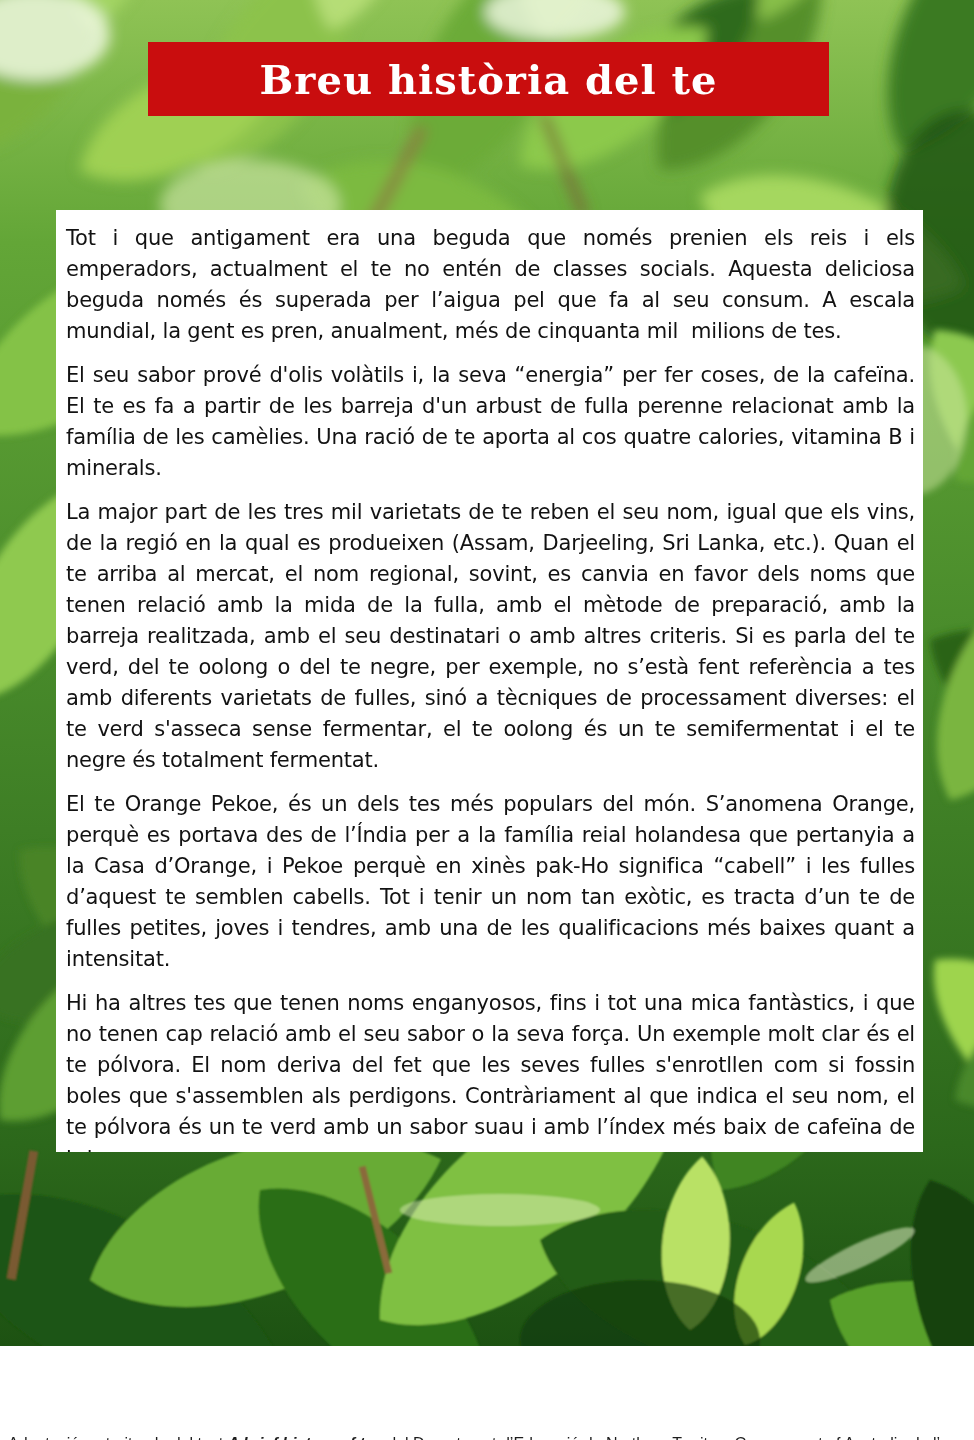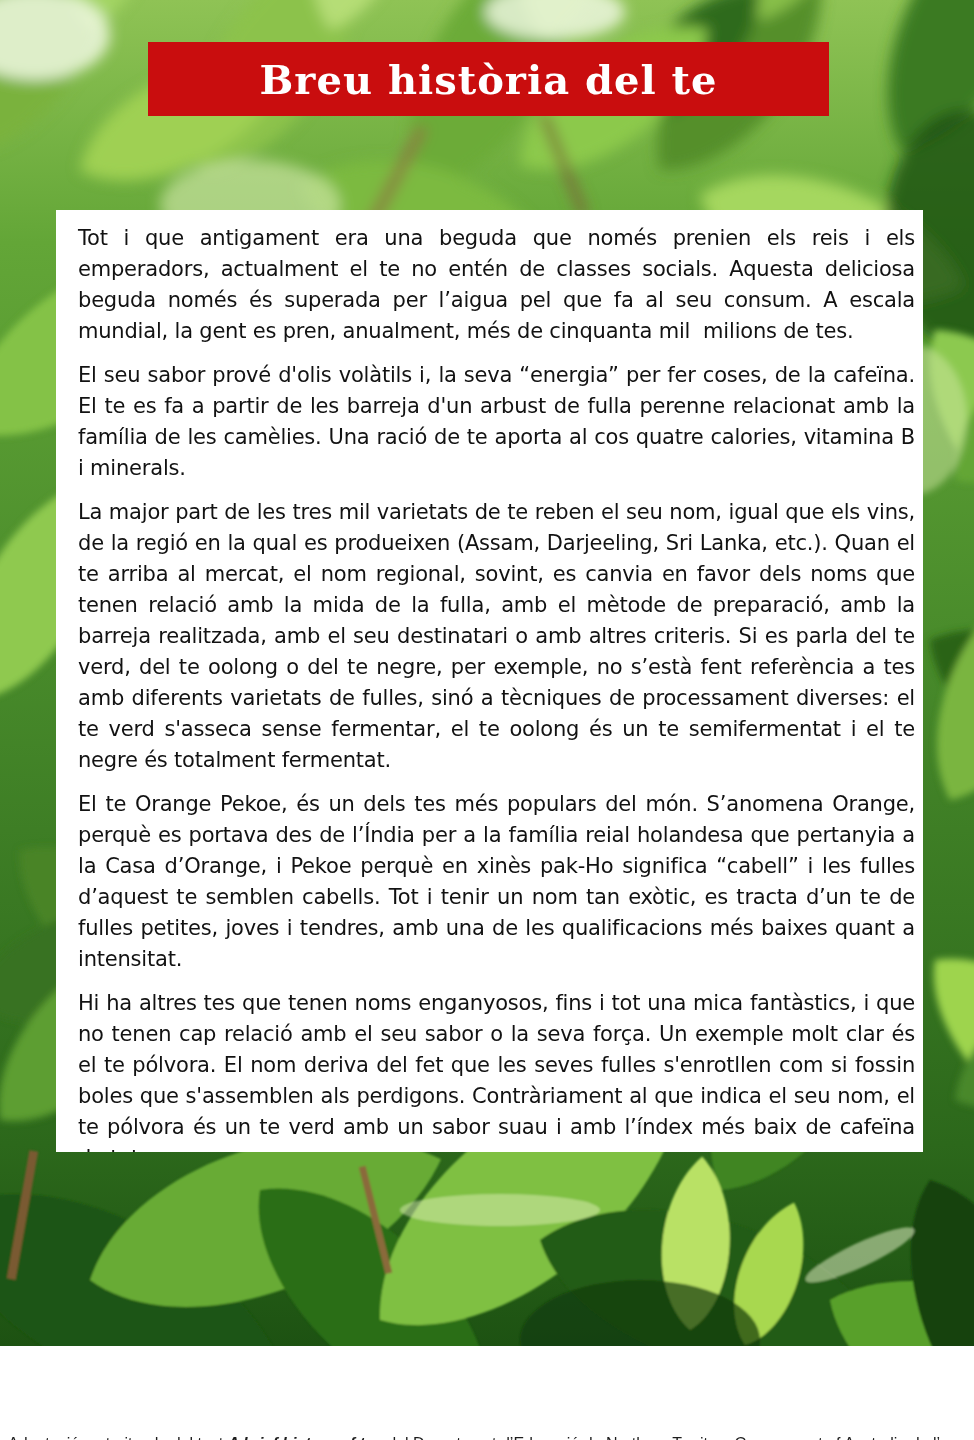--- a/index.html
+++ b/index.html
@@ -14,21 +14,21 @@
   .banner{
     position:absolute;left:148px;top:42px;width:681px;height:74px;
     background:#c90d0e;display:flex;align-items:center;justify-content:center;
   }
   .banner h1{
     margin:16px;font-family:"DejaVu Serif","Liberation Serif",serif;
     font-weight:bold;font-size:40px;color:#ffffff;letter-spacing:1px;white-space:nowrap;
   }
   .article{
     position:absolute;left:56px;top:210px;width:867px;height:942px;
-    background:#ffffff;box-sizing:border-box;padding:13px 8px 0 22px;overflow:hidden;
+    background:#ffffff;box-sizing:border-box;padding:13px 8px 0 10px;overflow:hidden;
   }
   .article p{
     margin:0 0 13px 0;
     font-size:21px;line-height:31px;color:#121212;
     text-align:justify;white-space:pre-wrap;letter-spacing:-0.2px;
   }
   .article p:last-child{margin-bottom:0;}
   .footer{
     position:absolute;left:8px;top:1376px;width:958px;
     font-family:"Liberation Sans",sans-serif;font-size:16px;line-height:27px;

